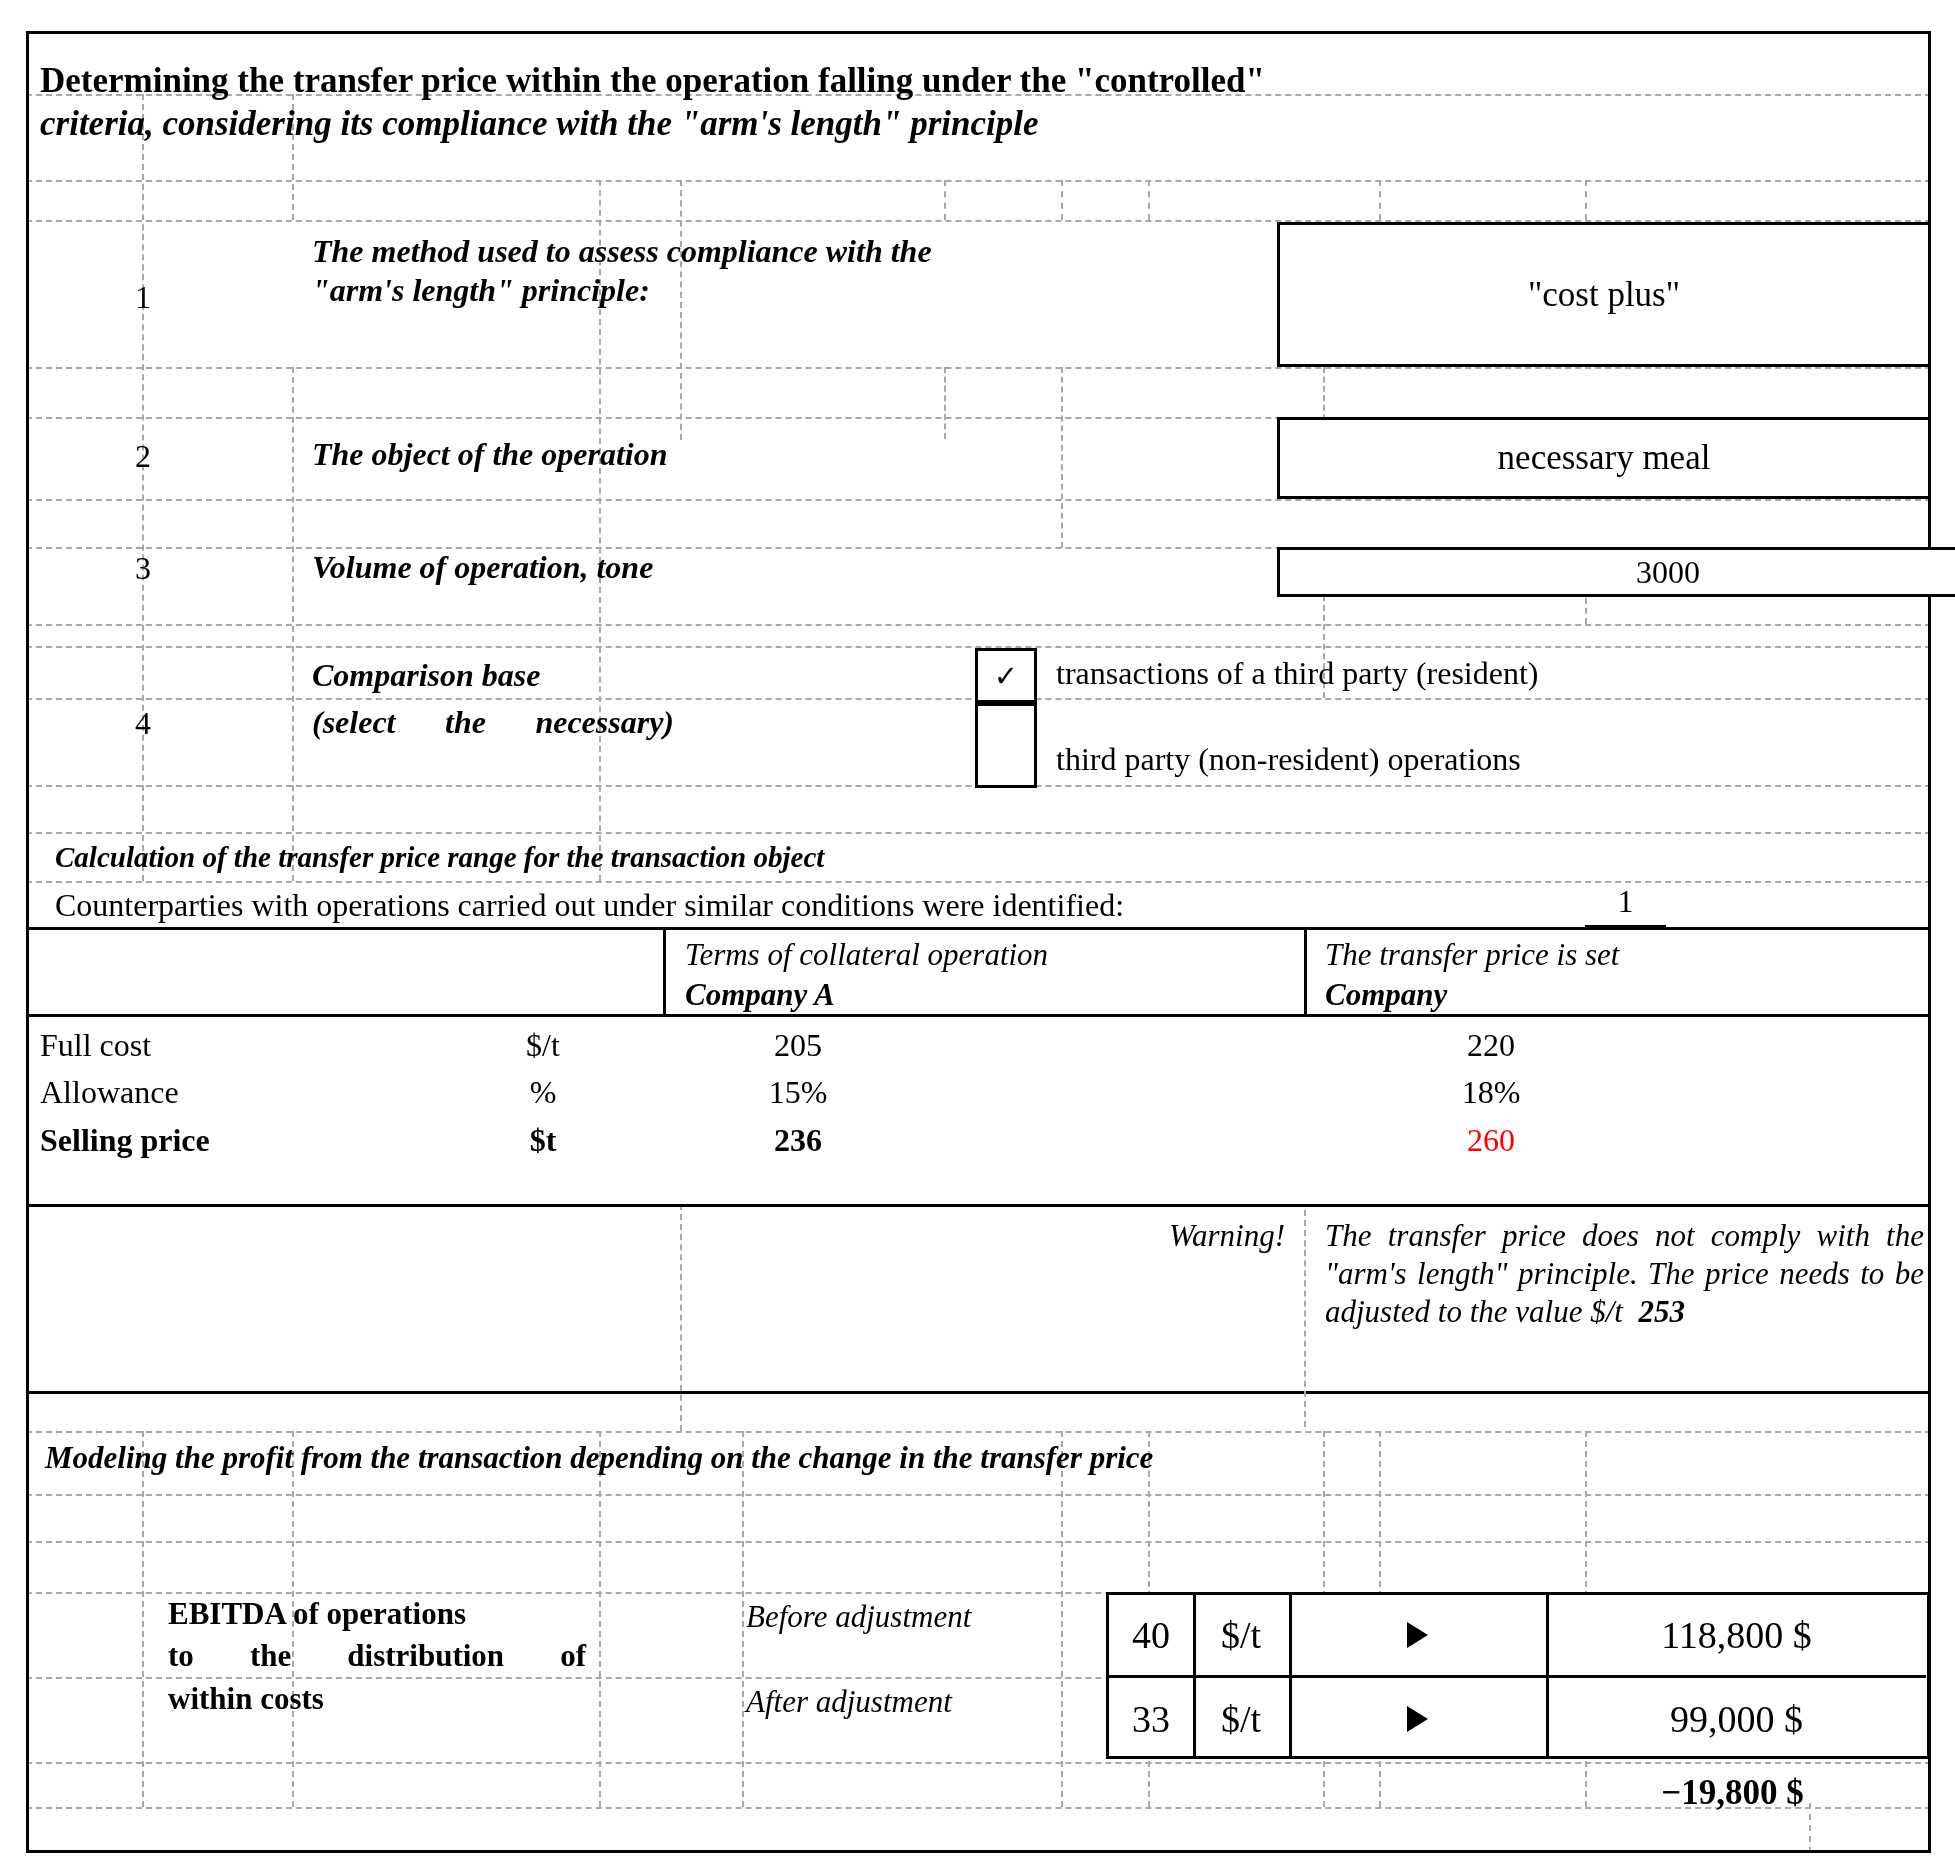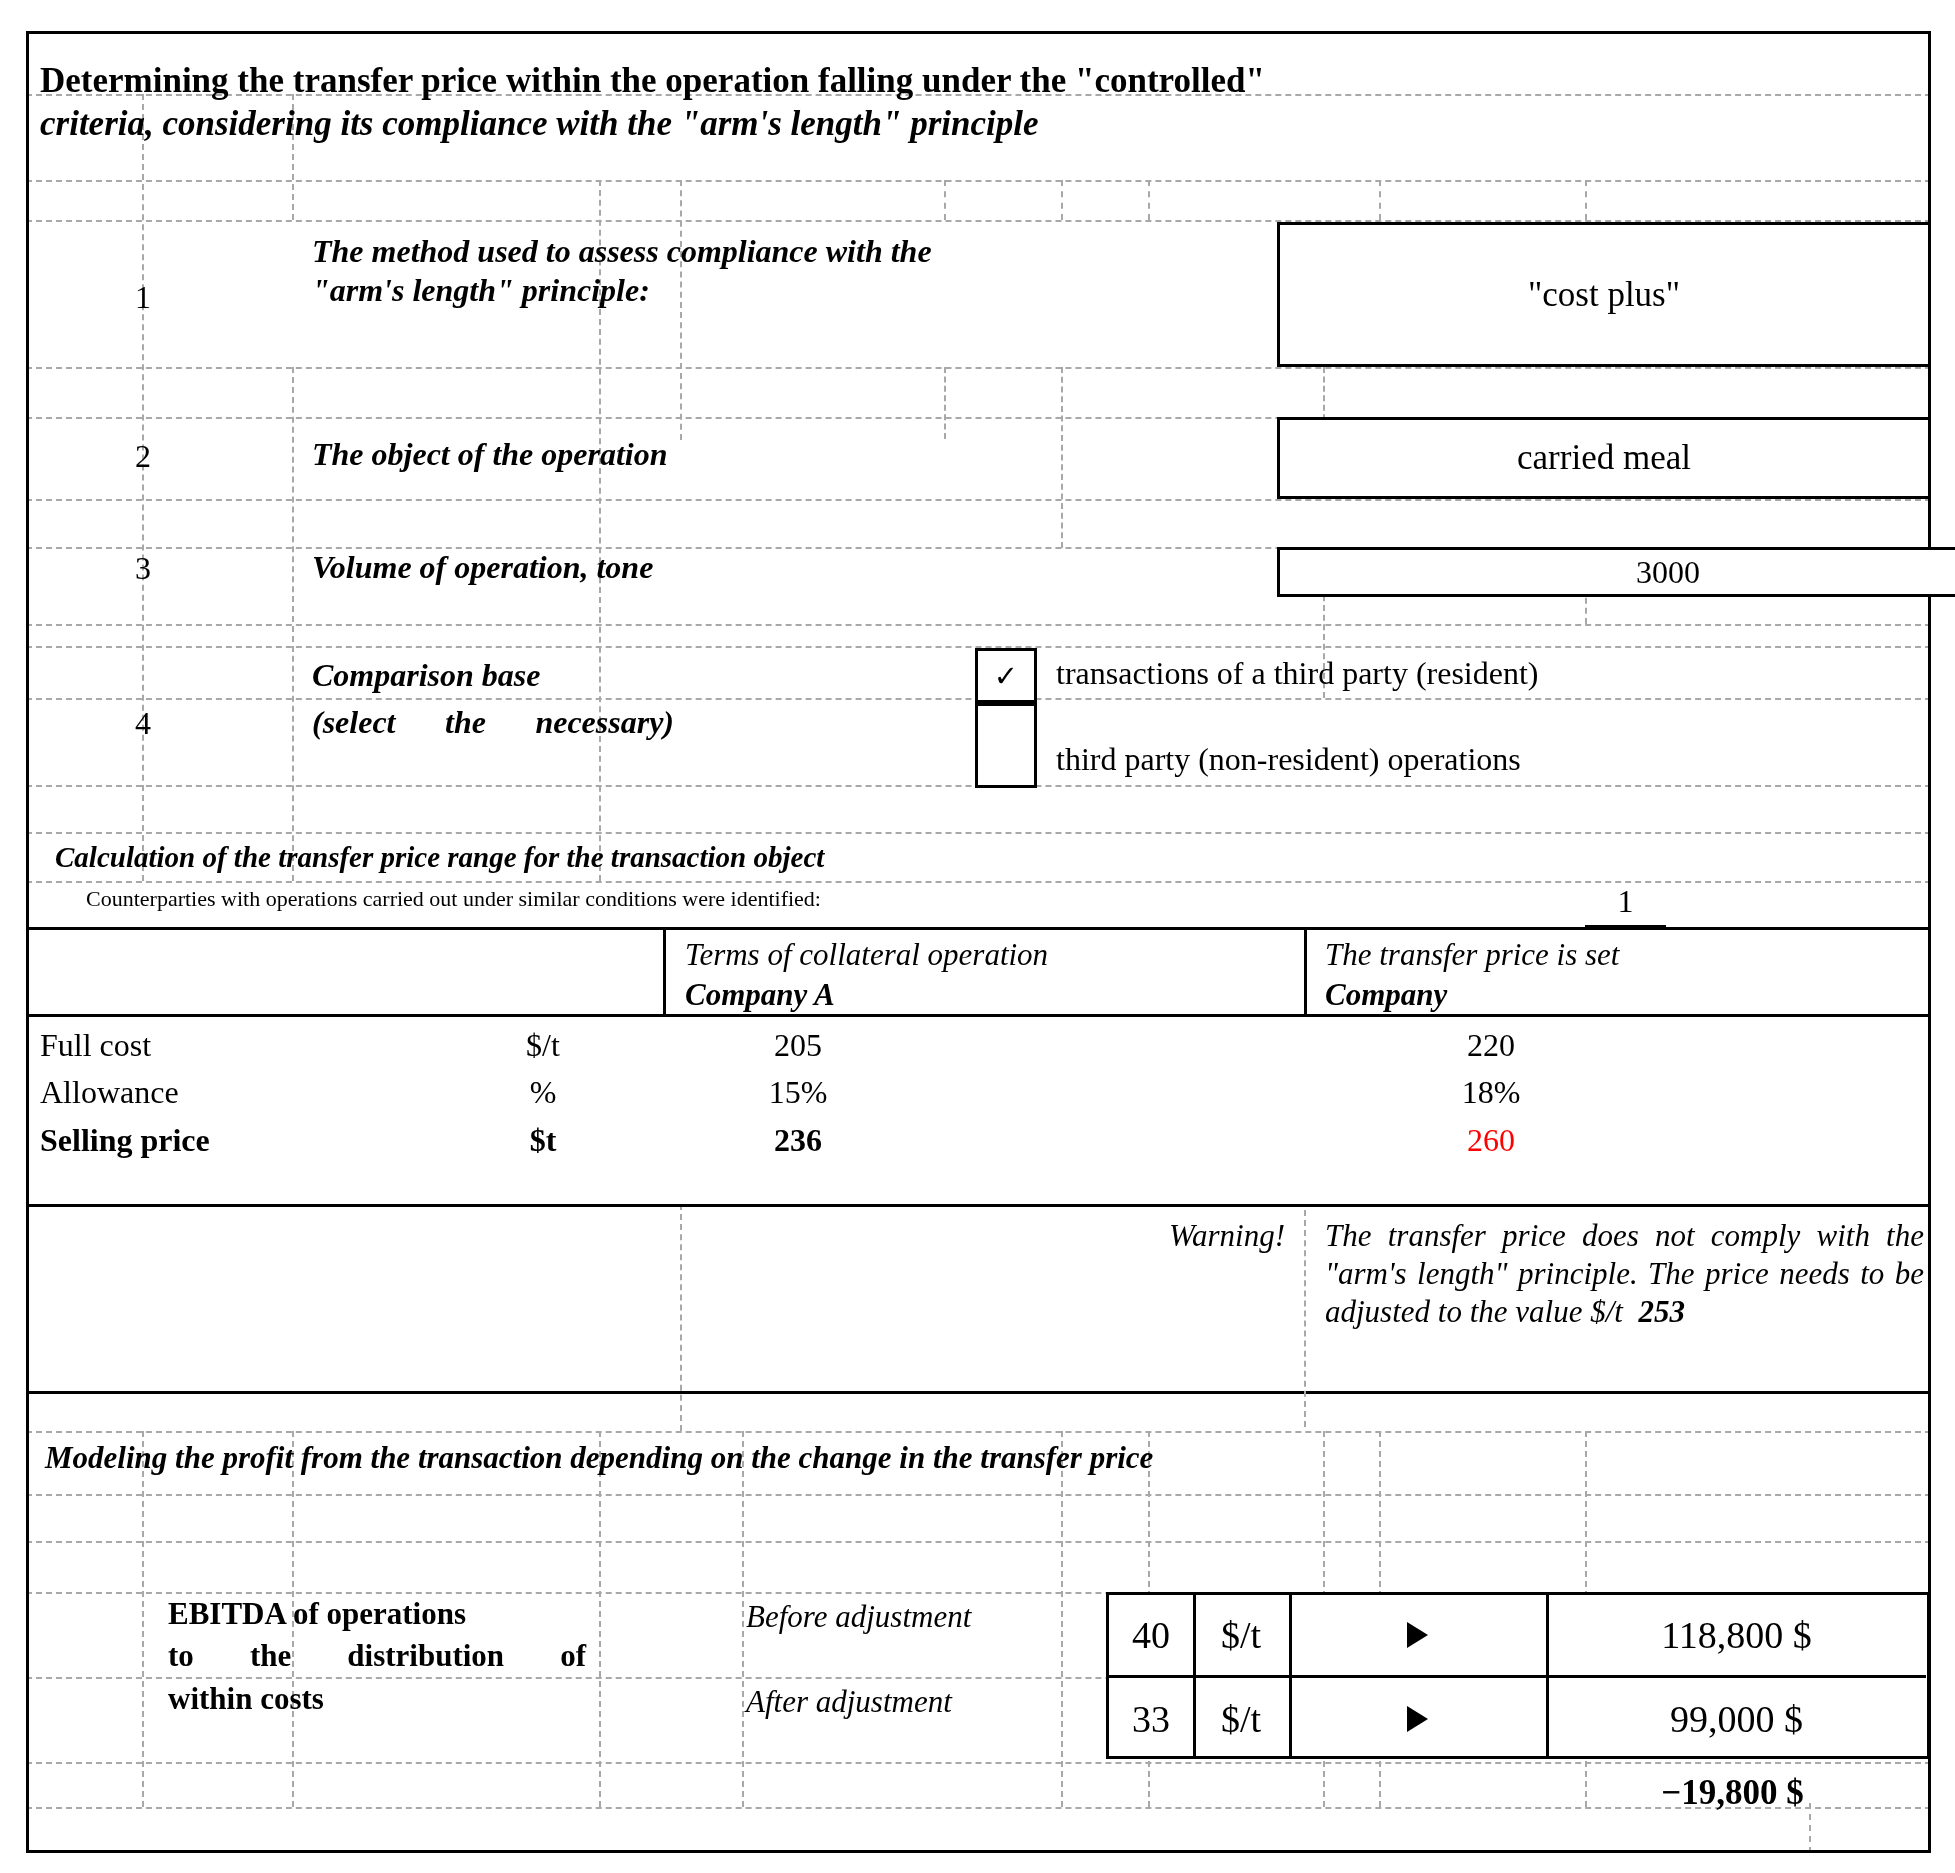--- a/index.html
+++ b/index.html
@@ -129,21 +129,21 @@
 
   <div class="tx rownum" style="left:112px;top:278px;width:62px;">1</div>
   <div class="tx rowlab" style="left:312px;top:232px;width:624px;">The method used to assess compliance with the "arm's length" principle:</div>
   <div class="vbox" style="left:1277px;top:222px;width:654px;height:145px;">
     <span>"cost plus"</span>
   </div>
 
   <div class="tx rownum" style="left:112px;top:437px;width:62px;">2</div>
   <div class="tx rowlab" style="left:312px;top:435px;width:686px;">The object of the operation</div>
   <div class="vbox" style="left:1277px;top:417px;width:654px;height:82px;">
-    <span>carried meal</span>
+    <span>necessary meal</span>
   </div>
 
   <div class="tx rownum" style="left:112px;top:549px;width:62px;">3</div>
   <div class="tx rowlab" style="left:312px;top:548px;width:686px;">Volume of operation, tone</div>
   <div class="vbox small" style="left:1277px;top:547px;width:782px;height:50px;">
     <span>3000</span>
   </div>
 
   <div class="tx rownum" style="left:112px;top:704px;width:62px;">4</div>
   <div class="tx rowlab" style="left:312px;top:656px;width:362px;">Comparison base</div>
@@ -152,21 +152,21 @@
   <div class="cbox" style="left:975px;top:648px;width:62px;height:55px;">
     <span>✓</span>
   </div>
   <div class="cbox" style="left:975px;top:703px;width:62px;height:85px;">
     <span></span>
   </div>
   <div class="tx" style="left:1056px;top:654px;font-size:32px;">transactions of a third party (resident)</div>
   <div class="tx" style="left:1056px;top:740px;font-size:32px;">third party (non-resident) operations</div>
 
   <div class="tx bi" style="left:55px;top:840px;font-size:29px;">Calculation of the transfer price range for the transaction object</div>
-  <div class="tx" style="left:55px;top:886px;font-size:22px;margin-left:31px;">Counterparties with operations carried out under similar conditions were identified:</div>
+  <div class="tx" style="left:55px;top:886px;font-size:32px;">Counterparties with operations carried out under similar conditions were identified:</div>
   <div class="tx ctr" style="left:1585px;top:882px;width:81px;font-size:32px;border-bottom:4.4px solid #000;padding-bottom:3.7px;">1</div>
 
   <div class="rule-h" style="left:25.6px;top:927px;width:1905px;"></div>
   <div class="rule-h" style="left:25.6px;top:1014px;width:1905px;"></div>
   <div class="rule-h" style="left:25.6px;top:1204px;width:1905px;"></div>
   <div class="rule-h" style="left:25.6px;top:1391px;width:1905px;"></div>
   <div class="rule-v" style="left:663px;top:927px;height:87px;"></div>
   <div class="rule-v" style="left:1304px;top:927px;height:87px;"></div>
 
   <div class="tx i" style="left:685px;top:936px;font-size:31px;">Terms of collateral operation</div>

